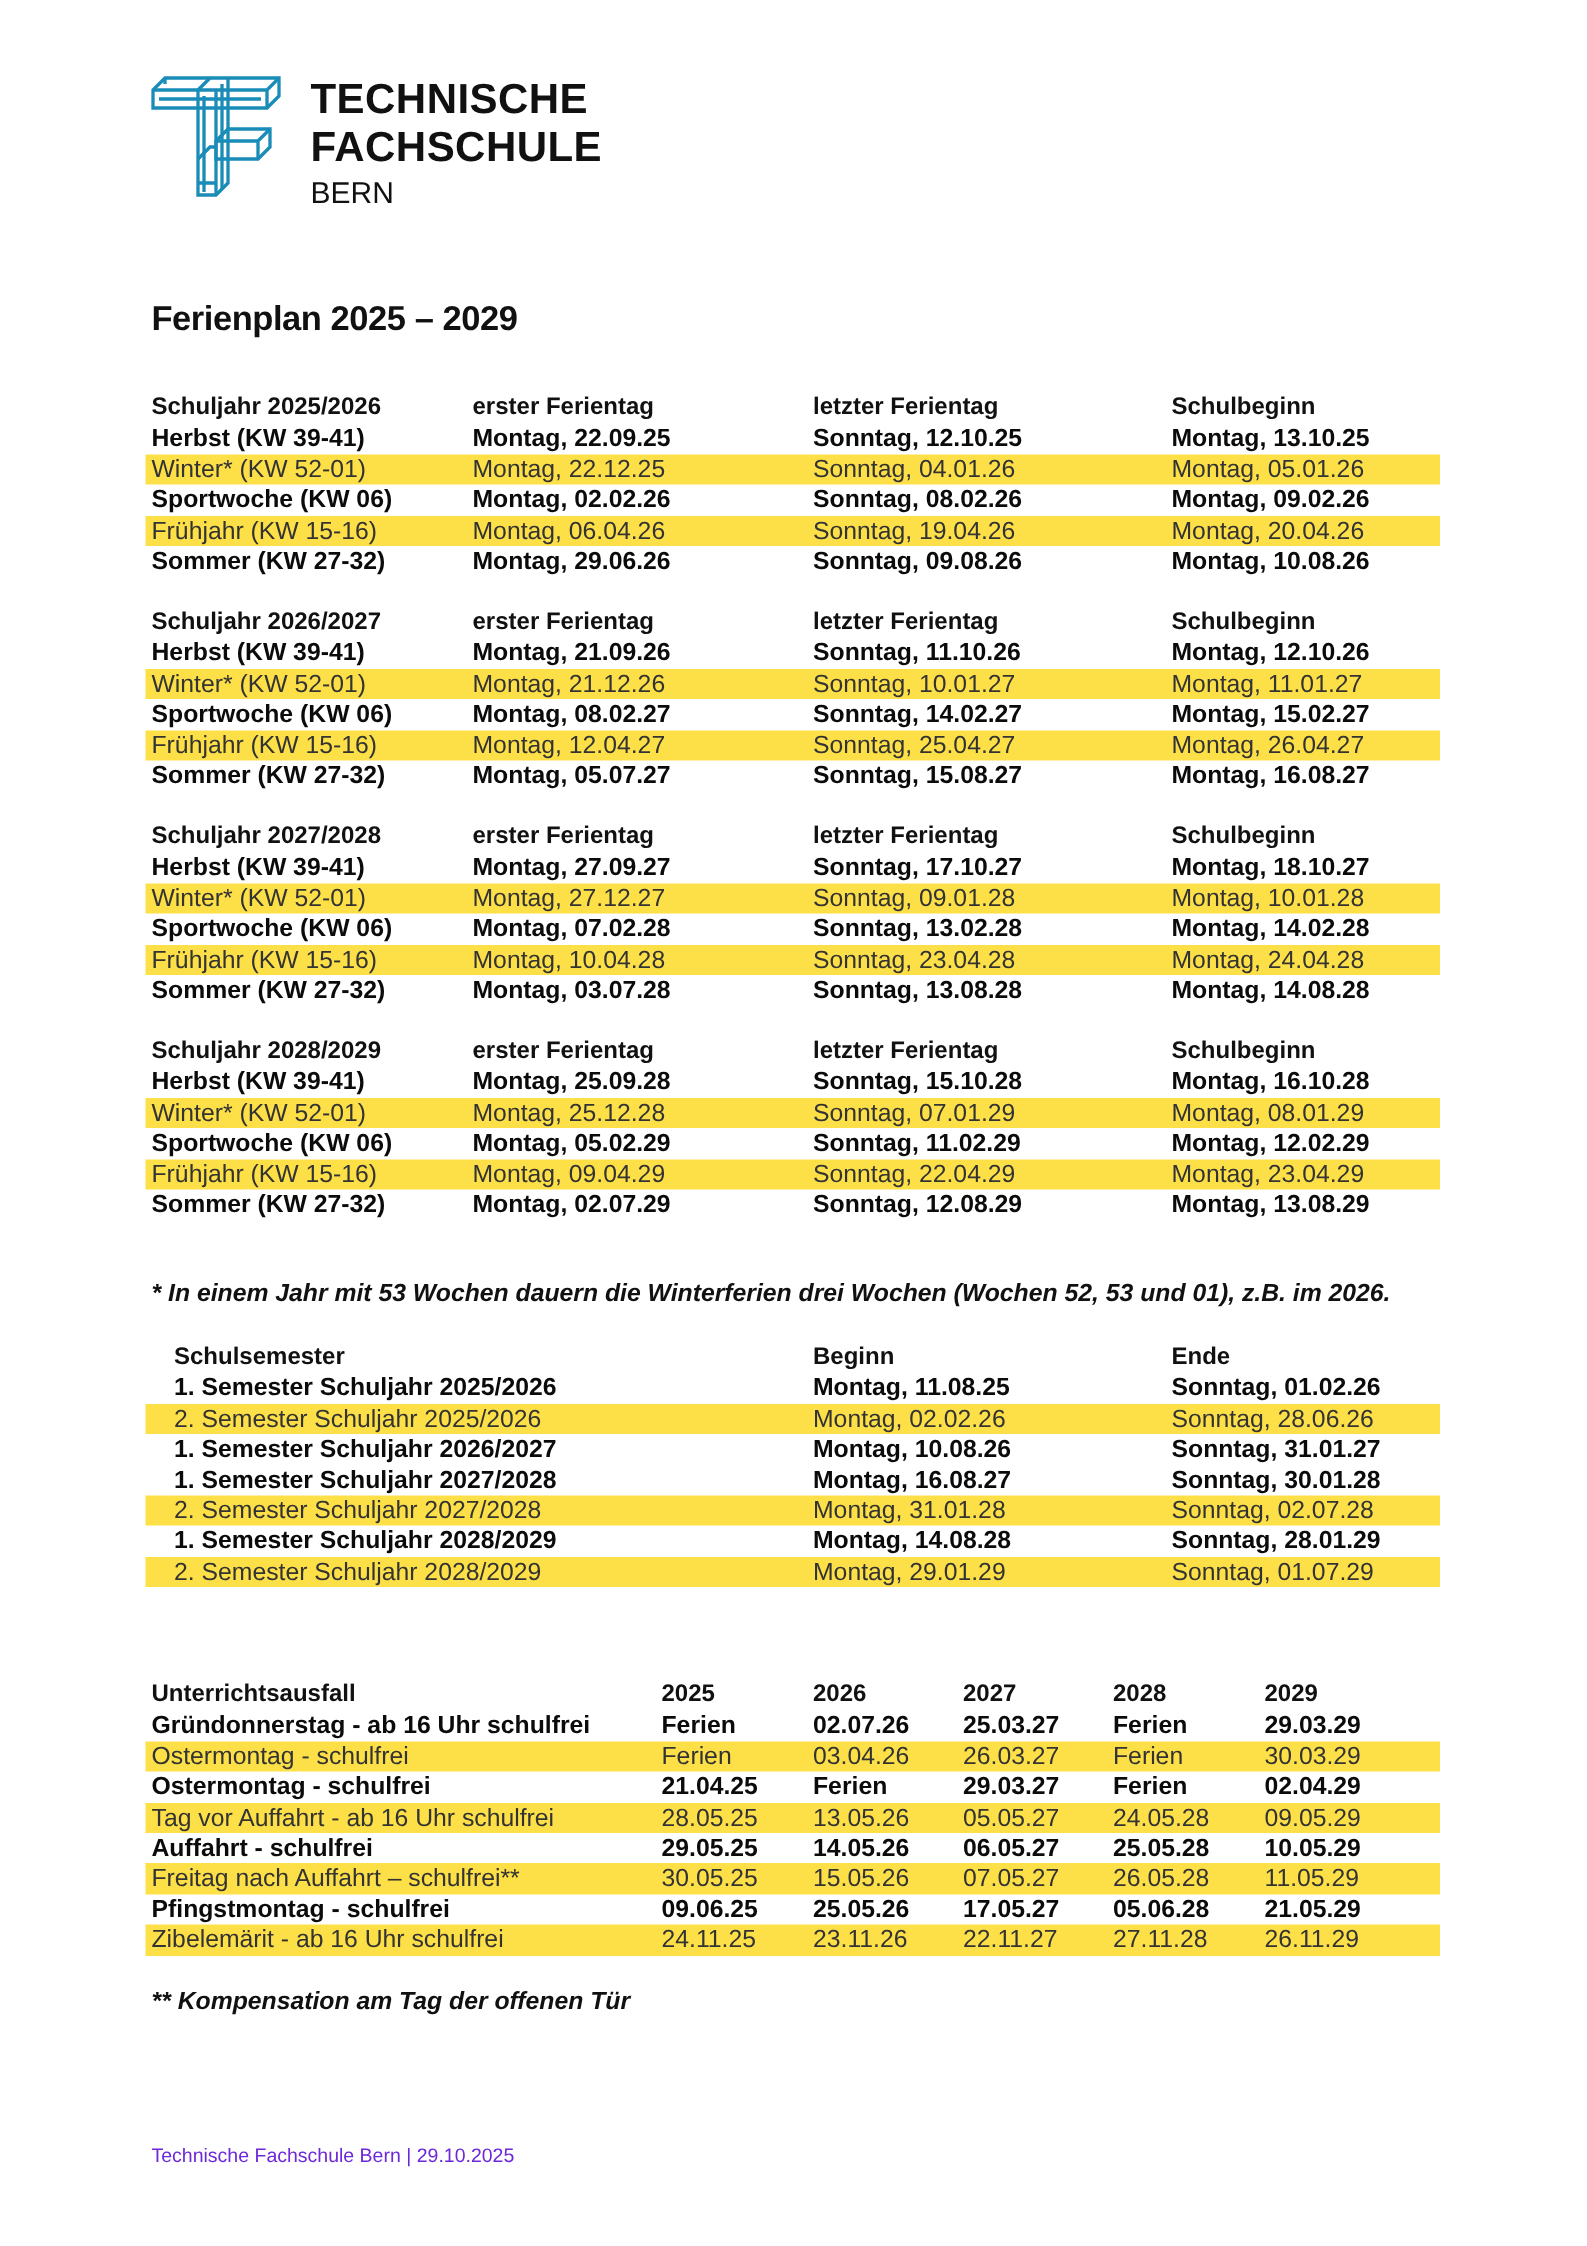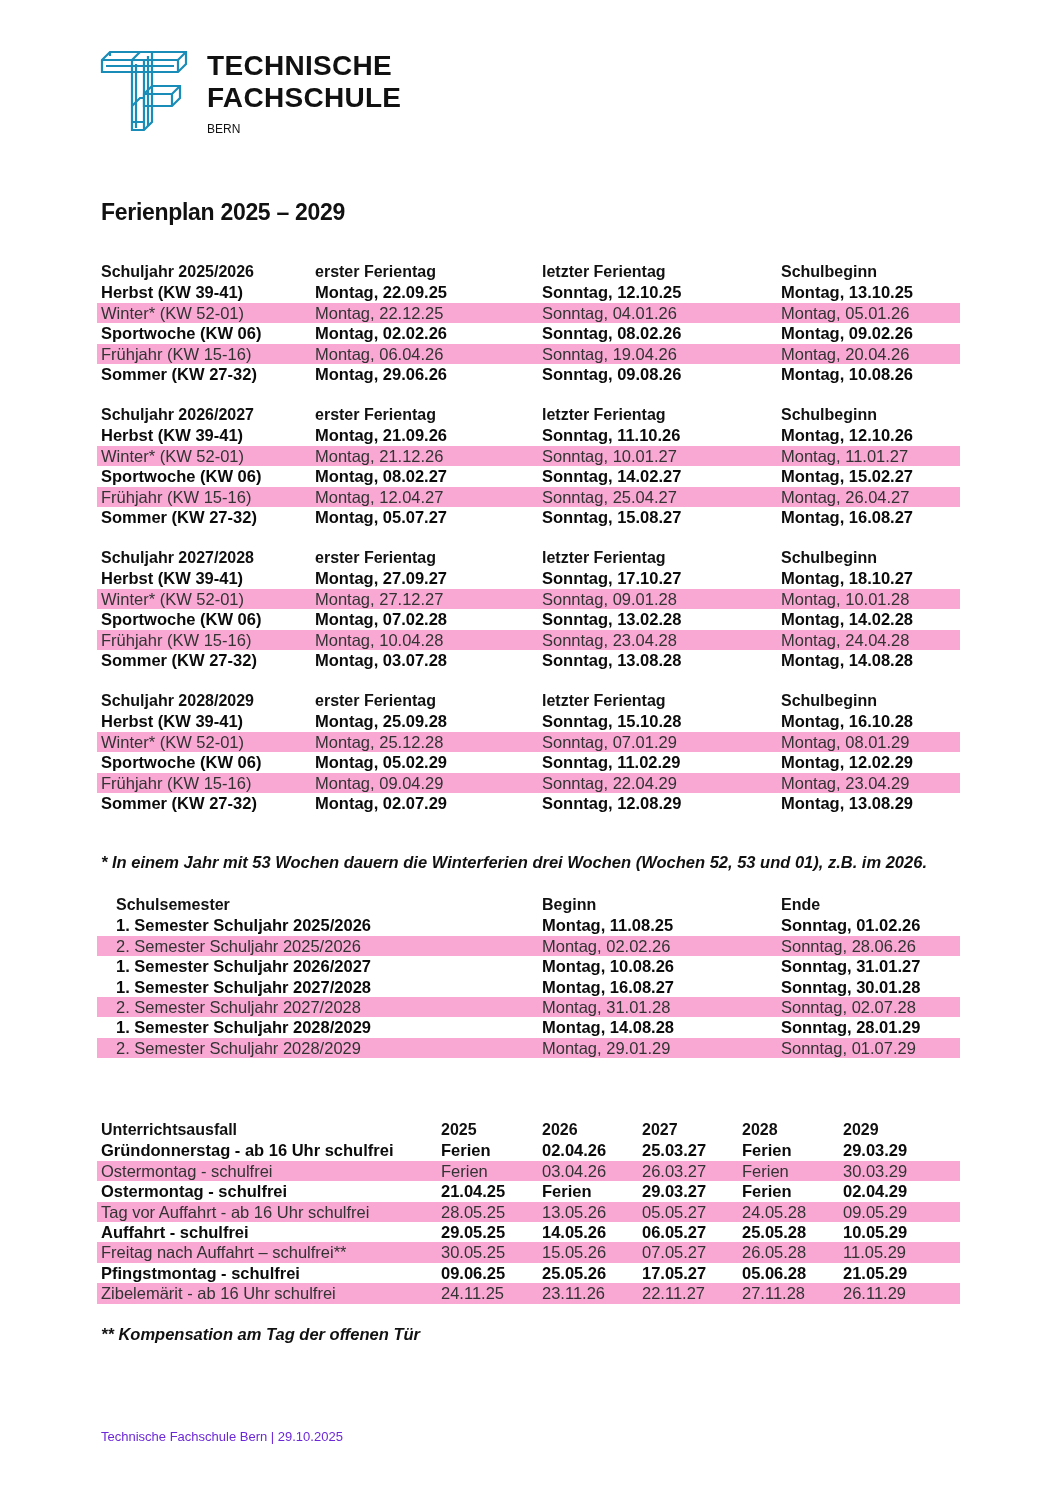--- a/index.html
+++ b/index.html
@@ -1,27 +1,27 @@
 <!DOCTYPE html>
 <html><head>
 <meta charset="utf-8">
 <style>
   html, body { margin: 0; padding: 0; background: #ffffff; }
   body { width: 1058px; height: 1497px; position: relative; overflow: hidden;
          font-family: "Liberation Sans", "DejaVu Sans", sans-serif; color: #111; }
   .logo { position: absolute; left: 100px; top: 48px; width: 90px; height: 88px; }
   .logo-text { position: absolute; left: 207px; top: 50px; }
   .logo-line { font-weight: bold; font-size: 28px; line-height: 32px; letter-spacing: 0.3px; color: #111; }
-  .logo-sub { font-size: 12px; line-height: 26px; margin-top: 2px; color: #111; }
+  .logo-sub { font-size: 20px; line-height: 26px; margin-top: 2px; color: #111; }
   .title { position: absolute; left: 101px; top: 199px; font-size: 23px; font-weight: bold; letter-spacing: -0.3px; }
   .tbl { position: absolute; left: 97px; width: 863px; font-size: 16.5px; }
   .row { position: relative; height: 20.4px; line-height: 20.4px; white-space: nowrap; }
   .row.hdr { font-weight: bold; font-size: 16px; }
   .row.odd { font-weight: bold; color: #0b0b0b; }
-  .row.even { background: #f9a8d4; color: #333; padding-left: 45px; }
+  .row.even { background: #fde047; color: #333; padding-left: 45px; }
   .cell { position: absolute; top: 0; padding-left: 4px; }
   .c0 { left: 0; } .c1 { left: 214px; } .c2 { left: 441px; } .c3 { left: 680px; }
   .s0 { left: 15px; } .s1 { left: 441px; } .s2 { left: 680px; }
   .u0 { left: 0; } .u1 { left: 340px; } .u2 { left: 441px; } .u3 { left: 541px; } .u4 { left: 641px; } .u5 { left: 742px; }
   .note { position: absolute; left: 101px; font-style: italic; font-size: 16.5px; font-weight: bold; color: #111; }
   .footer { position: absolute; left: 101px; top: 1429px; font-size: 13px; color: #6d28d9; }
 </style>
 </head>
 <body>
 
@@ -255,21 +255,21 @@
       <span class="cell u0">Unterrichtsausfall</span>
       <span class="cell u1">2025</span>
       <span class="cell u2">2026</span>
       <span class="cell u3">2027</span>
       <span class="cell u4">2028</span>
       <span class="cell u5">2029</span>
     </div>
     <div class="row odd">
       <span class="cell u0">Gründonnerstag - ab 16 Uhr schulfrei</span>
       <span class="cell u1">Ferien</span>
-      <span class="cell u2">02.04.26</span>
+      <span class="cell u2">02.07.26</span>
       <span class="cell u3">25.03.27</span>
       <span class="cell u4">Ferien</span>
       <span class="cell u5">29.03.29</span>
     </div>
     <div class="row even">
       <span class="cell u0">Ostermontag - schulfrei</span>
       <span class="cell u1">Ferien</span>
       <span class="cell u2">03.04.26</span>
       <span class="cell u3">26.03.27</span>
       <span class="cell u4">Ferien</span>

